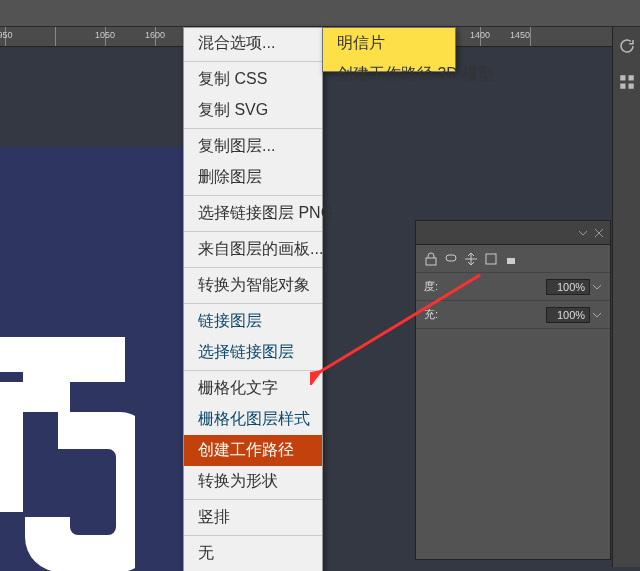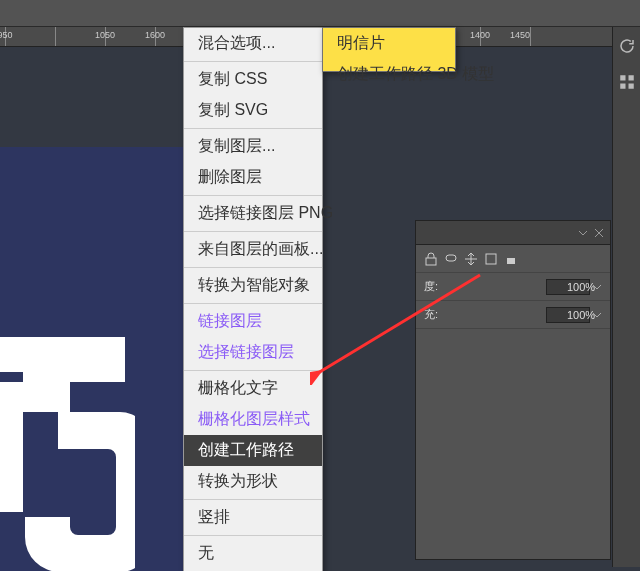--- a/index.html
+++ b/index.html
@@ -14,28 +14,28 @@
 .glyph path{fill:#fff}
 .right-dock{position:absolute;right:0;top:27px;width:28px;height:540px;background:#454545;border-left:1px solid #222;display:flex;flex-direction:column;align-items:center;padding-top:10px;gap:18px}
 .dock-icon{width:18px;height:18px;color:#bbb}
 .panel{position:absolute;right:29px;top:220px;width:196px;height:340px;background:#535353;border:1px solid #222}
 .panel-hdr{height:24px;background:#424242;border-bottom:1px solid #222;display:flex;align-items:center;justify-content:flex-end;padding-right:6px;gap:6px}
 .panel-hdr svg{width:10px;height:10px;color:#999}
 .panel-row{height:28px;display:flex;align-items:center;padding:0 8px;border-bottom:1px solid #444;gap:6px}
 .panel-row .ico{width:14px;height:14px;color:#ccc}
 .panel-row .lbl{color:#ddd;font-size:11px}
 .panel-row .val{margin-left:auto;display:flex;align-items:center;gap:2px}
-.valbox{background:#3a3a3a;border:1px solid #222;color:#ddd;padding:1px 20px;font-size:11px;width:44px;text-align:right}
+.valbox{background:#3a3a3a;border:1px solid #222;color:#ddd;padding:1px 10px;font-size:11px;width:44px;text-align:right}
 .chev{width:10px;height:10px;color:#aaa}
 .panel-body{height:220px;background:#535353}
 .menu{position:absolute;top:27px;left:183px;width:140px;background:#f0f0f0;border:1px solid #999;box-shadow:2px 2px 6px rgba(0,0,0,.4)}
 .submenu{position:absolute;top:27px;left:322px;width:134px;height:45px;background:#fde047;border:1px solid #737373;box-shadow:2px 2px 6px rgba(0,0,0,.4)}
 .mi{padding:5px 14px;color:#333;font-size:16px;white-space:nowrap;cursor:default}
-.mi.hl{background:#404040;color:#fff}
-.mi.dis{color:#8b5cf6}
+.mi.hl{background:#c2410c;color:#fff}
+.mi.dis{color:#0c4a6e}
 .sep{height:1px;background:#ccc;margin:2px 0}
 .arrow{position:absolute;pointer-events:none}
 </style>
 </head>
 <body>
 
 <div class="topbar"></div>
 
 <div class="rulerbar" id="ruler">
     <div class="tick" style="left: 5px;"></div>

